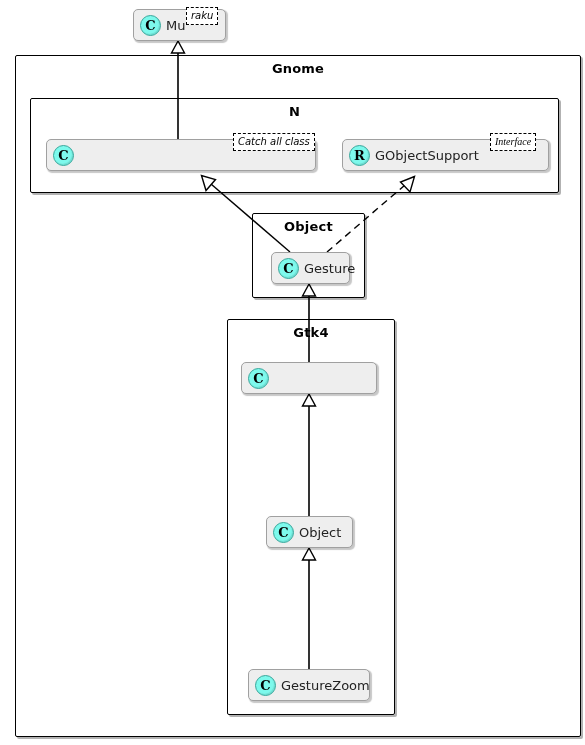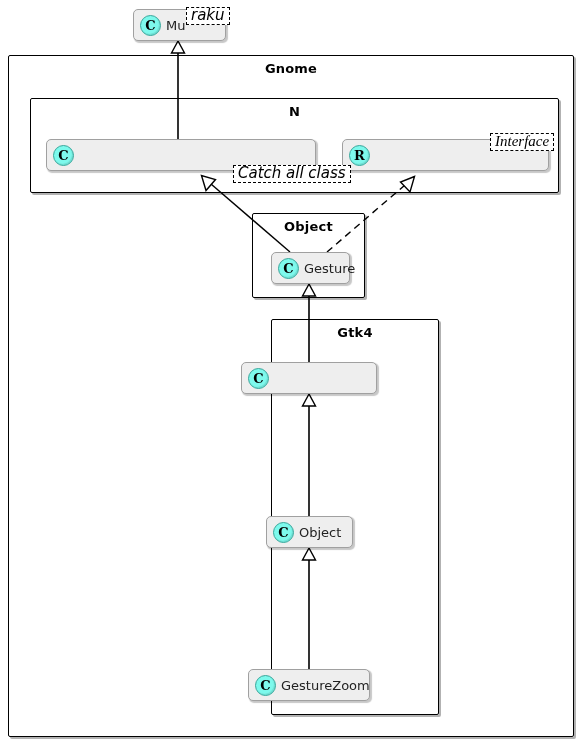--- a/index.html
+++ b/index.html
@@ -83,21 +83,21 @@
     margin-left: 5px;
     white-space: nowrap;
   }
 
   
   .tag {
     position: absolute;
     border: 1px dashed #000000;
     background: #FFFFFF;
     font-style: italic;
-    font-size: 15px;
+    font-size: 10px;
     color: #000000;
     padding: 1px 4px 2px 4px;
     white-space: nowrap;
     z-index: 5;
     line-height: 13px;
   }
 </style>
 </head>
 <body>
 
@@ -129,47 +129,48 @@
       <line x1="309" y1="516" x2="309" y2="406" stroke="#000000" stroke-width="1.6"></line>
       <polygon points="309,394 302.5,406 315.5,406" fill="#FFFFFF" stroke="#000000" stroke-width="1.4"></polygon>
     </g>
 
     <g>
       <line x1="309" y1="669" x2="309" y2="560" stroke="#000000" stroke-width="1.6"></line>
       <polygon points="309,548 302.5,560 315.5,560" fill="#FFFFFF" stroke="#000000" stroke-width="1.4"></polygon>
     </g>
   </svg>
 
-  <div class="pkg shadowed" style="left:8px; top:55px; width:566px; height:682px;">
+  <div class="pkg shadowed" style="left:15px; top:55px; width:566px; height:682px;">
     <div class="pkg-title">Gnome</div>
   </div>
 
   <div class="pkg shadowed" style="left:30px; top:98px; width:529px; height:95px;">
     <div class="pkg-title">N</div>
   </div>
 
   <div class="pkg shadowed" style="left:252px; top:213px; width:113px; height:85px;">
     <div class="pkg-title">Object</div>
   </div>
 
-  <div class="pkg shadowed" style="left:227px; top:319px; width:168px; height:396px;margin-left:44px;">
+  <div class="pkg shadowed" style="left:227px; top:319px; width:168px; height:396px;">
     <div class="pkg-title">Gtk4</div>
   </div>
 
   <div class="node" style="left:133px; top:9px; width:93px; height:32px;">
     <span class="badge">C</span>
     <span class="nlabel">Mu</span>
   </div>
 
   <div class="node" style="left:46px; top:139px; width:270px; height:32px;">
     <span class="badge">C</span>
   </div>
 
   <div class="node" style="left:342px; top:139px; width:207px; height:32px;">
     <span class="badge">R</span>
+    <span class="nlabel">GObjectSupport</span>
   </div>
 
   <div class="node" style="left:271px; top:252px; width:79px; height:32px;">
     <span class="badge">C</span>
     <span class="nlabel">Gesture</span>
   </div>
 
   <div class="node" style="left:241px; top:362px; width:136px; height:32px;">
     <span class="badge">C</span>
   </div>
@@ -179,17 +180,17 @@
     <span class="nlabel">Object</span>
   </div>
 
   <div class="node" style="left:248px; top:669px; width:122px; height:32px;">
     <span class="badge">C</span>
     <span class="nlabel">GestureZoom</span>
   </div>
 
   <div class="tag" style="left:186px; top:7px;">raku</div>
 
-  <div class="tag" style="left:233px; top:133px;margin-top:32px;">Catch all class</div>
+  <div class="tag" style="left:233px; top:133px;">Catch all class</div>
 
   <div class="tag" style="left:490px; top:133px;font-family:Liberation Serif, serif;">Interface</div>
 
 </div>
 
 </body></html>

